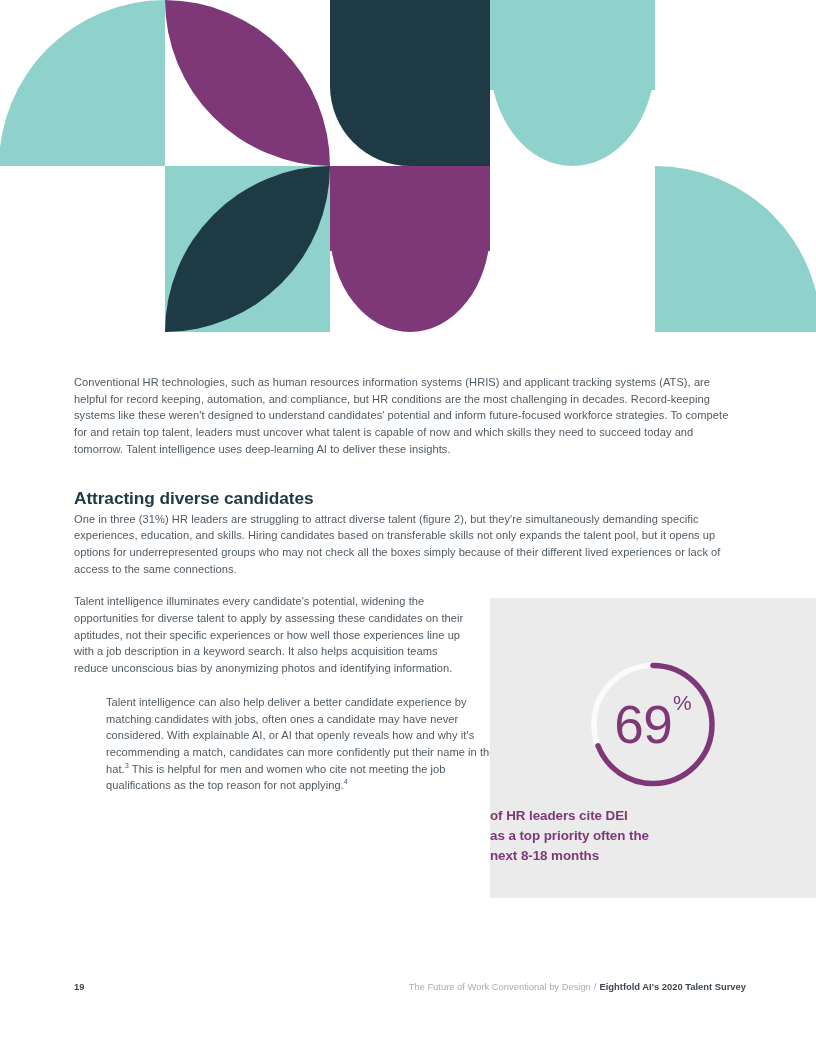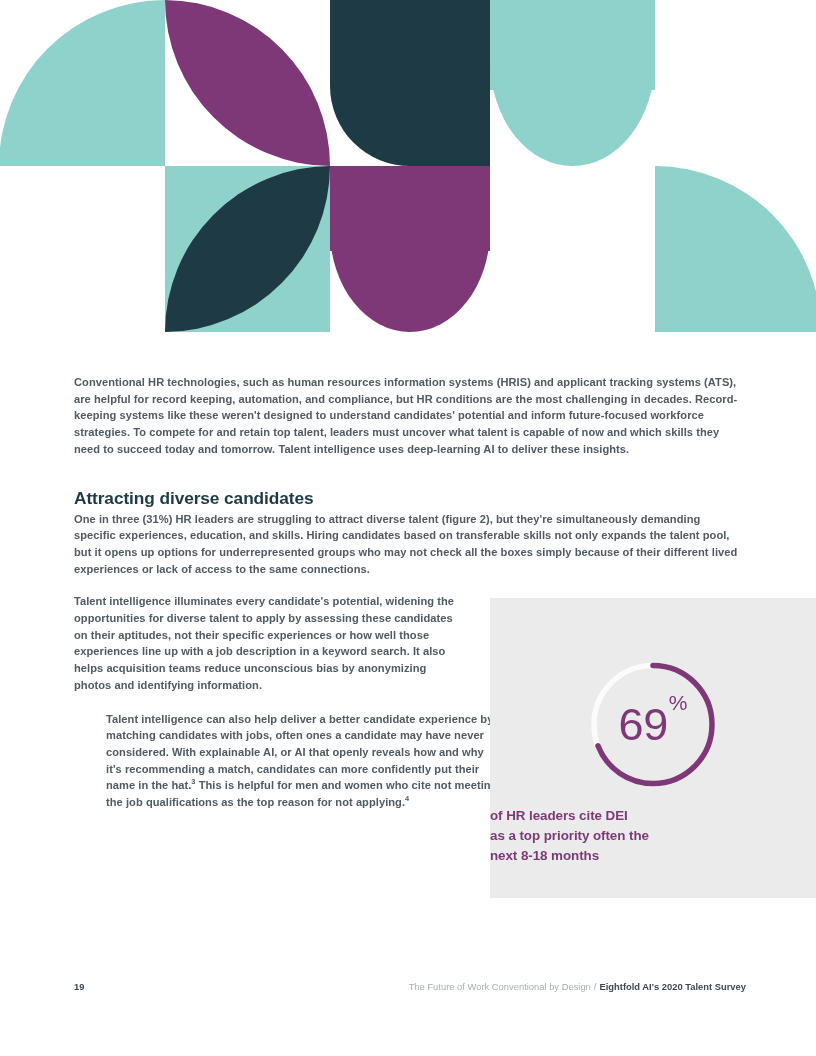--- a/index.html
+++ b/index.html
@@ -31,21 +31,20 @@
     top: 374px;
     left: 74px;
     width: 668px;
   }
 
   .para {
     font-size: 11.1px;
     line-height: 16.7px;
     color: #4f5a62;
     letter-spacing: 0.005em;
-    font-weight: bold;
   }
 
   .para + .para { margin-top: 13px; }
 
   #intro-para { width: 668px; }
 
   h2.section-heading {
     font-size: 17.3px;
     line-height: 22px;
     font-weight: bold;
@@ -97,21 +96,21 @@
   #donut-label {
     position: absolute;
     left: 0; top: 0;
     width: 133px;
     height: 133px;
     display: flex;
     align-items: center;
     justify-content: center;
   }
   #stat-value {
-    font-size: 45px;
+    font-size: 53px;
     font-weight: 300;
     color: #7e3878;
     line-height: 1;
     letter-spacing: -0.01em;
   }
   #stat-unit {
     font-size: 21px;
     font-weight: 300;
     color: #7e3878;
     line-height: 1;

